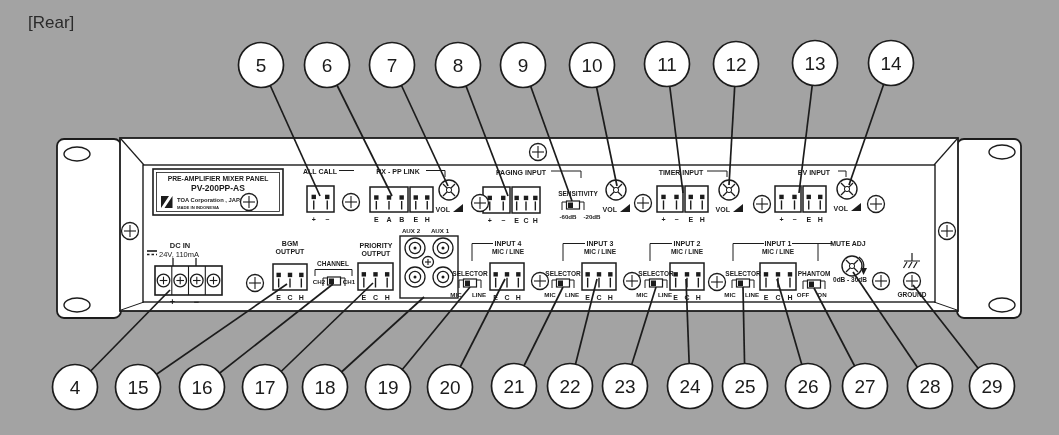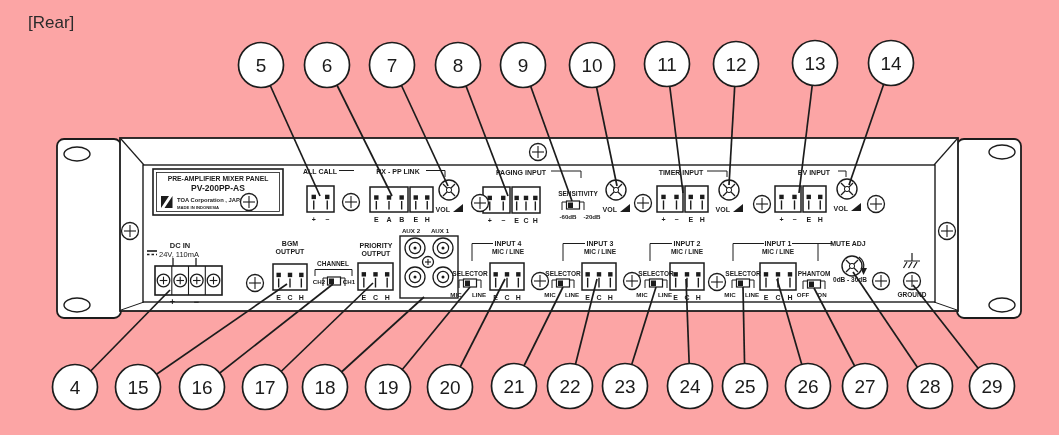--- a/index.html
+++ b/index.html
@@ -1,16 +1,16 @@
 <!DOCTYPE html>
 <html><head>
 <meta charset="utf-8">
 <style>
   html,body{margin:0;padding:0;background:#fff;}
-  .stage{position:relative;width:1059px;height:435px;background:#fca5a5;overflow:hidden;
+  .stage{position:relative;width:1059px;height:435px;background:#a3a3a3;overflow:hidden;
          font-family:"Liberation Sans",sans-serif;}
   svg text{font-family:"Liberation Sans",sans-serif;fill:#1b1b1b;}
   .t17{font-size:17px;fill:#2b2b2b;}
   .num19{font-size:19px;fill:#1b1b1b;}
   .s7b{font-size:7px;font-weight:bold;}
   .s75b{font-size:7.5px;font-weight:bold;}
   .s75{font-size:7.5px;}
   .s65b{font-size:6.5px;font-weight:bold;}
   .s62b{font-size:6.2px;font-weight:bold;}
   .s9b{font-size:9px;font-weight:bold;}

